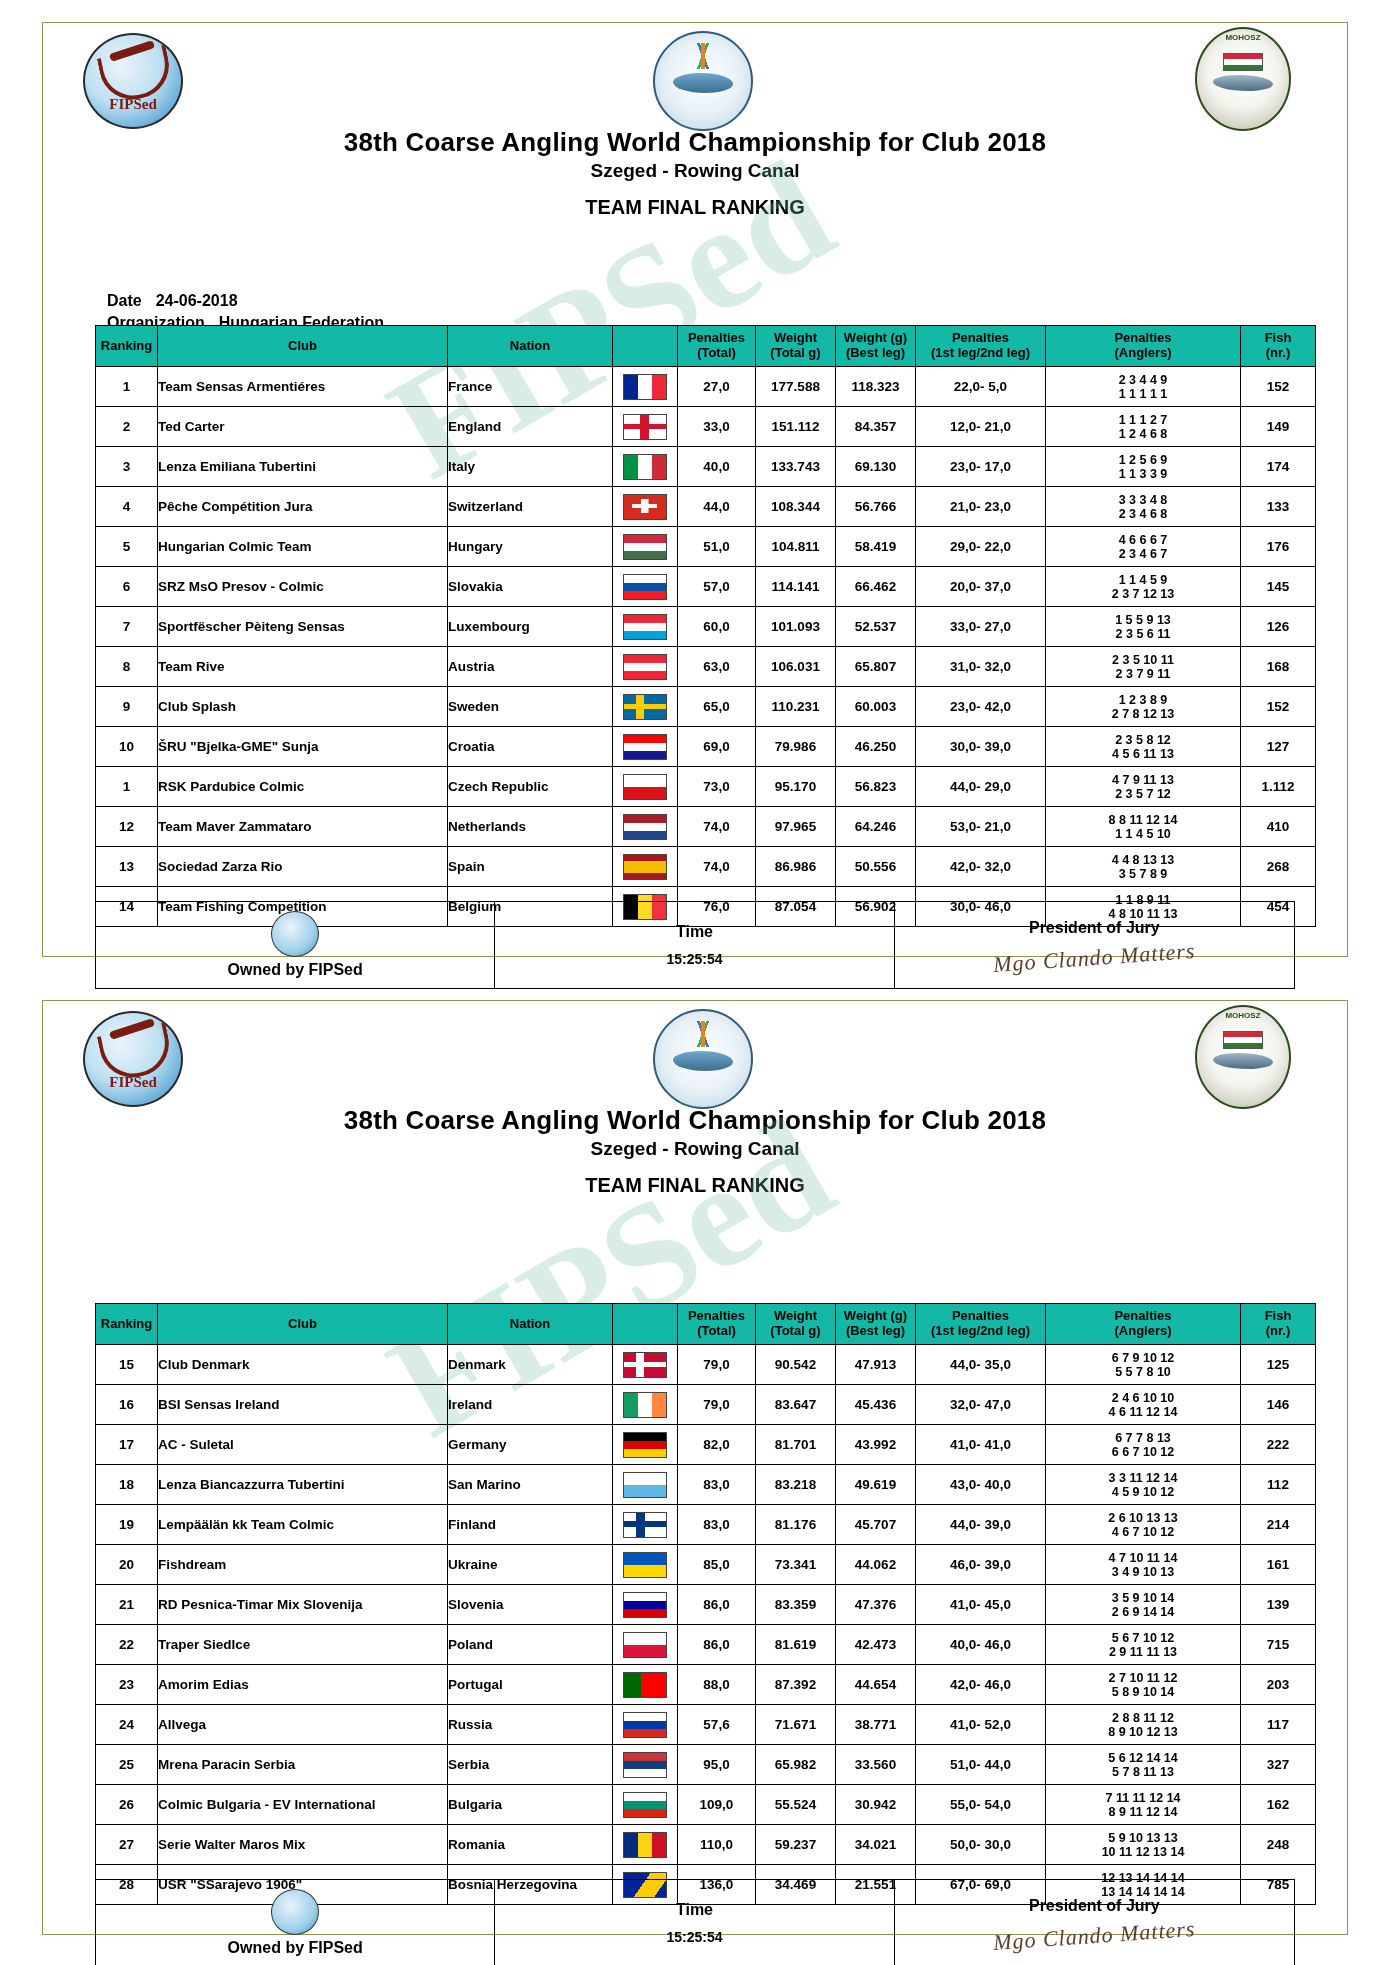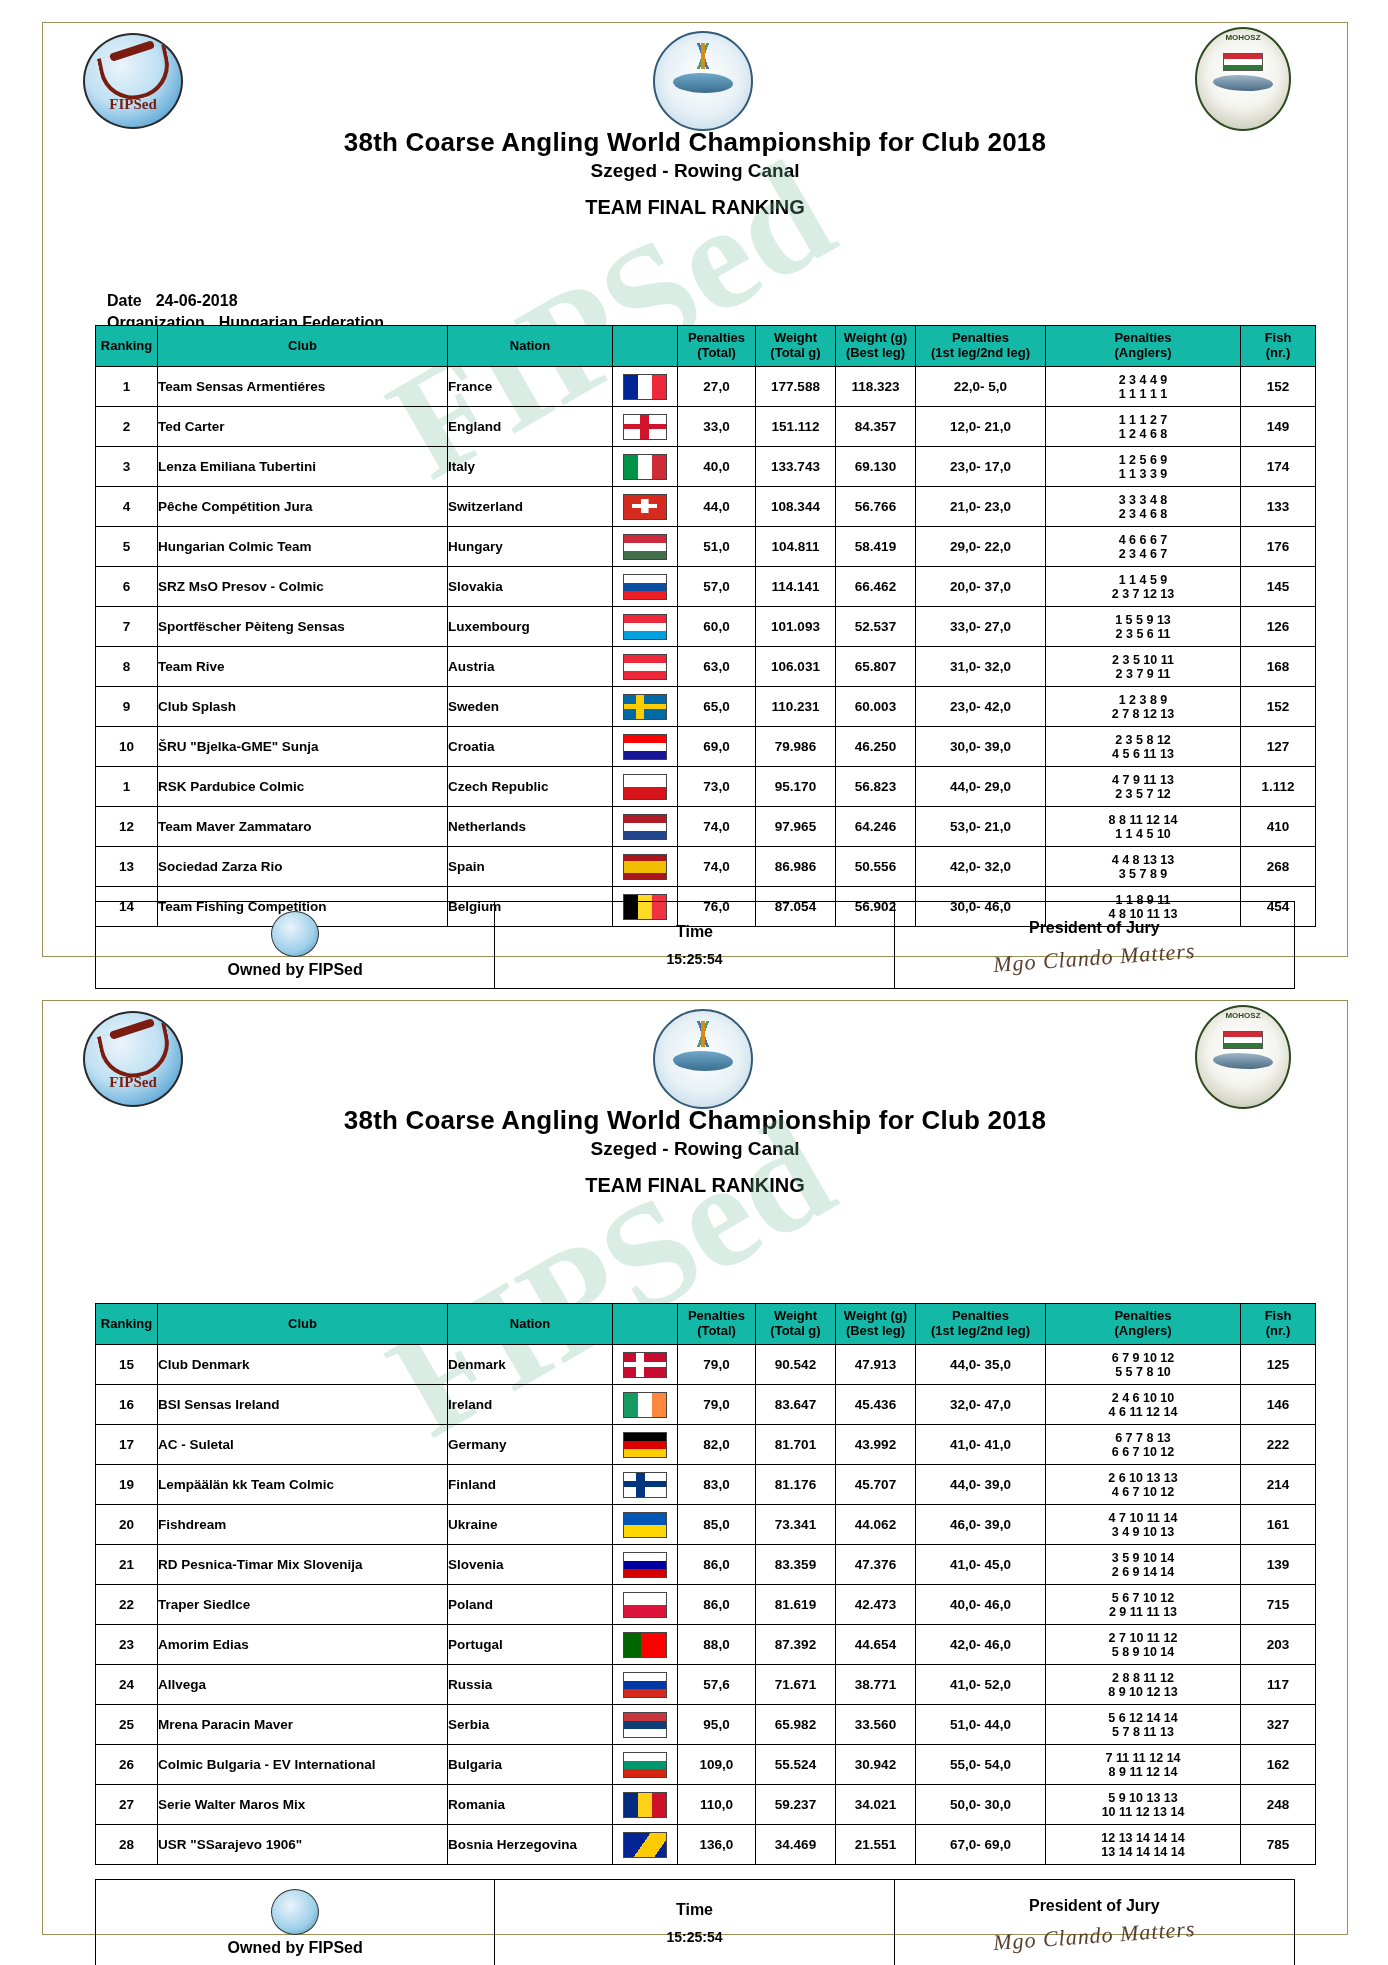--- a/index.html
+++ b/index.html
@@ -582,20 +582,37 @@
               <td class="num">81.701</td>
               <td class="num">43.992</td>
               <td class="num">41,0- 41,0</td>
               <td class="ang">
                 <div>6  7  7  8 13</div>
                 <div>6  6  7 10 12</div>
               </td>
               <td class="num">222</td>
             </tr>
             <tr>
+              <td class="rk">18</td>
+              <td class="club">Lenza Biancazzurra Tubertini</td>
+              <td class="nation">San Marino</td>
+              <td class="flagcell">
+                <div class="flag" style="background: linear-gradient(rgb(255, 255, 255) 0px, rgb(255, 255, 255) 50%, rgb(94, 182, 228) 50%, rgb(94, 182, 228) 100%);"></div>
+              </td>
+              <td class="num">83,0</td>
+              <td class="num">83.218</td>
+              <td class="num">49.619</td>
+              <td class="num">43,0- 40,0</td>
+              <td class="ang">
+                <div>3  3 11 12 14</div>
+                <div>4  5  9 10 12</div>
+              </td>
+              <td class="num">112</td>
+            </tr>
+            <tr>
               <td class="rk">19</td>
               <td class="club">Lempäälän kk Team Colmic</td>
               <td class="nation">Finland</td>
               <td class="flagcell">
                 <div class="flag" style="background: rgb(255, 255, 255);">
                   <div style="position: absolute; inset: 0px; background: linear-gradient(rgb(0, 53, 128), rgb(0, 53, 128)) center center / 100% 26% no-repeat, linear-gradient(rgb(0, 53, 128), rgb(0, 53, 128)) 36% 0px / 22% 100% no-repeat;"></div>
                 </div>
               </td>
               <td class="num">83,0</td>
               <td class="num">81.176</td>
@@ -687,21 +704,21 @@
               <td class="num">38.771</td>
               <td class="num">41,0- 52,0</td>
               <td class="ang">
                 <div>2  8  8 11 12</div>
                 <div>8  9 10 12 13</div>
               </td>
               <td class="num">117</td>
             </tr>
             <tr>
               <td class="rk">25</td>
-              <td class="club">Mrena Paracin Maver</td>
+              <td class="club">Mrena Paracin Serbia</td>
               <td class="nation">Serbia</td>
               <td class="flagcell">
                 <div class="flag" style="background: linear-gradient(rgb(198, 54, 60) 0px, rgb(198, 54, 60) 33.3%, rgb(12, 64, 118) 33.3%, rgb(12, 64, 118) 66.6%, rgb(255, 255, 255) 66.6%, rgb(255, 255, 255) 100%);"></div>
               </td>
               <td class="num">95,0</td>
               <td class="num">65.982</td>
               <td class="num">33.560</td>
               <td class="num">51,0- 44,0</td>
               <td class="ang">
                 <div>5  6 12 14 14</div>

